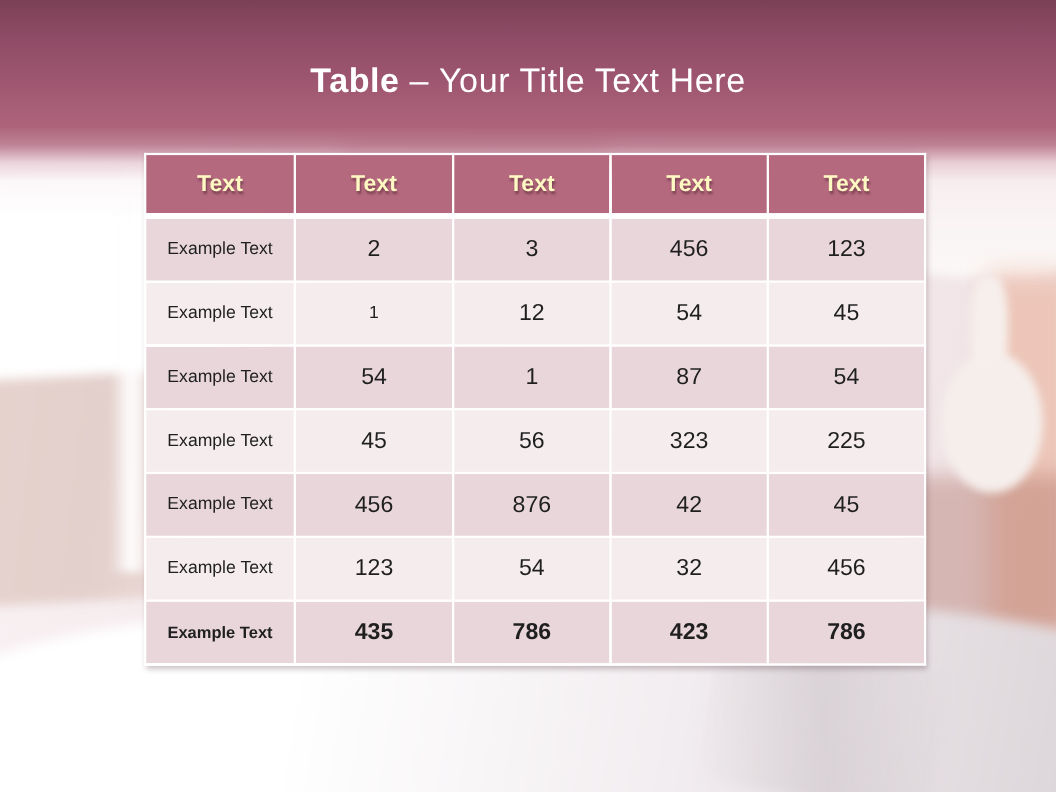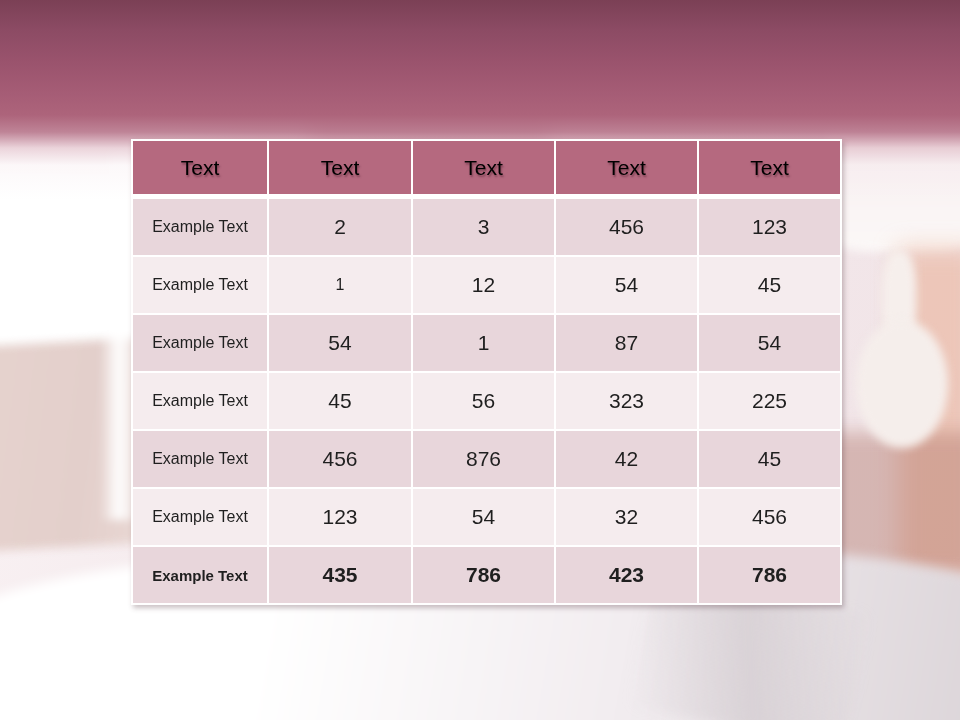--- a/index.html
+++ b/index.html
@@ -125,22 +125,22 @@
   }
   th, td {
     border: 2px solid var(--grid-line, #ffffff);
     text-align: center;
     vertical-align: middle;
     overflow: hidden;
   }
   thead th {
     height: 51px;
     background: var(--header-bg, #b5697f);
-    color: #000000;
-    font-weight: 400;
+    color: #fef9c3;
+    font-weight: 700;
     font-size: 21px;
     text-shadow: 1px 2px 2px rgba(96, 44, 60, 0.65);
     border-bottom-width: 5px;
   }
   tbody td {
     height: 54px;
     color: var(--cell-text, #1f1f1f);
     font-size: 21px;
   }
   tbody td.label-cell { font-size: 16px; }
@@ -164,20 +164,23 @@
     <div class="shape nightstand"></div>
     <div class="shape vase-neck"></div>
     <div class="shape vase-body"></div>
     <div class="shape bedpost-smudge"></div>
     <div class="shape bed"></div>
     <div class="shape bed-fold"></div>
   </div>
 
   <div class="banner"></div>
 
+  <div class="title">
+    <span class="kw">Table</span><span class="dash">–</span><span class="rest">Your Title Text Here</span>
+  </div>
 
   <div class="tbl-wrap">
     <table>
       <colgroup>
         <col style="width:136px">
         <col style="width:144px">
         <col style="width:143px">
         <col style="width:143px">
         <col style="width:143px">
       </colgroup>

